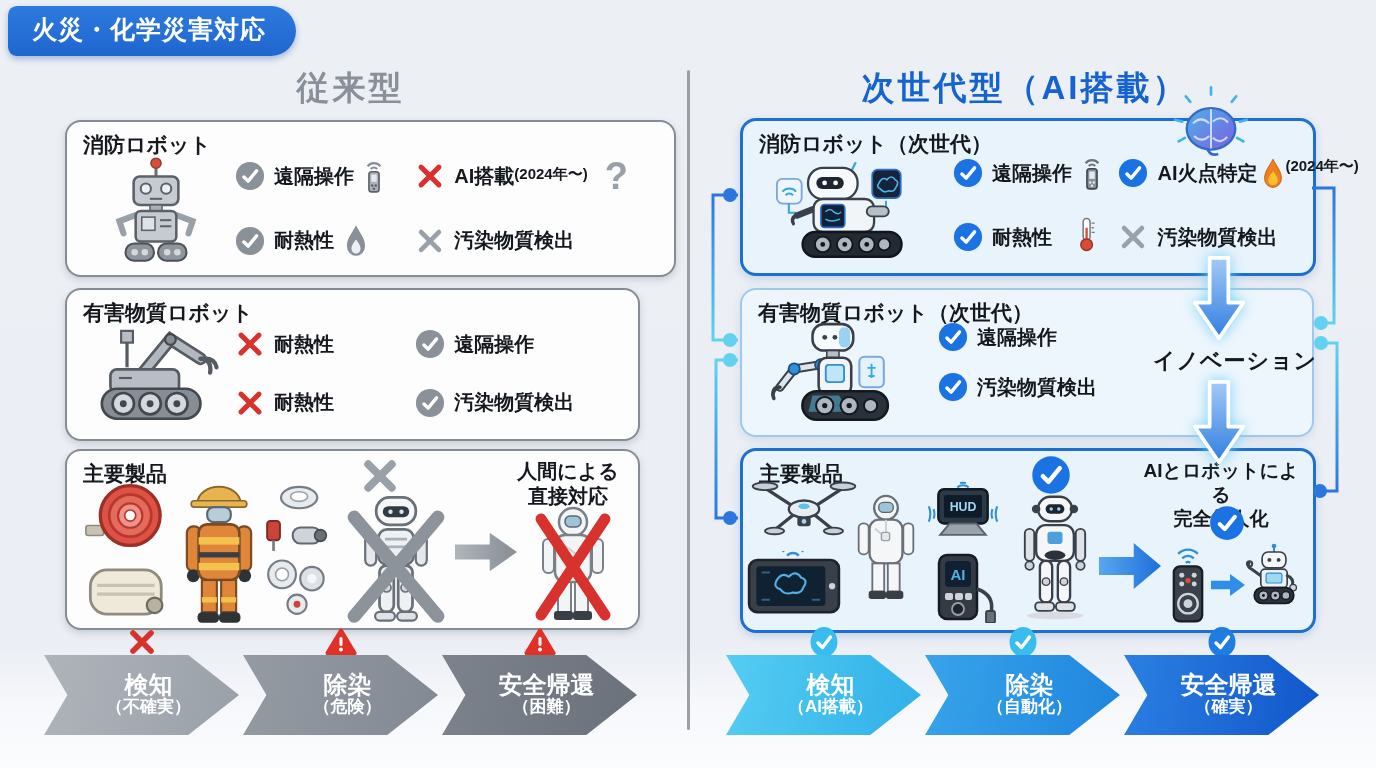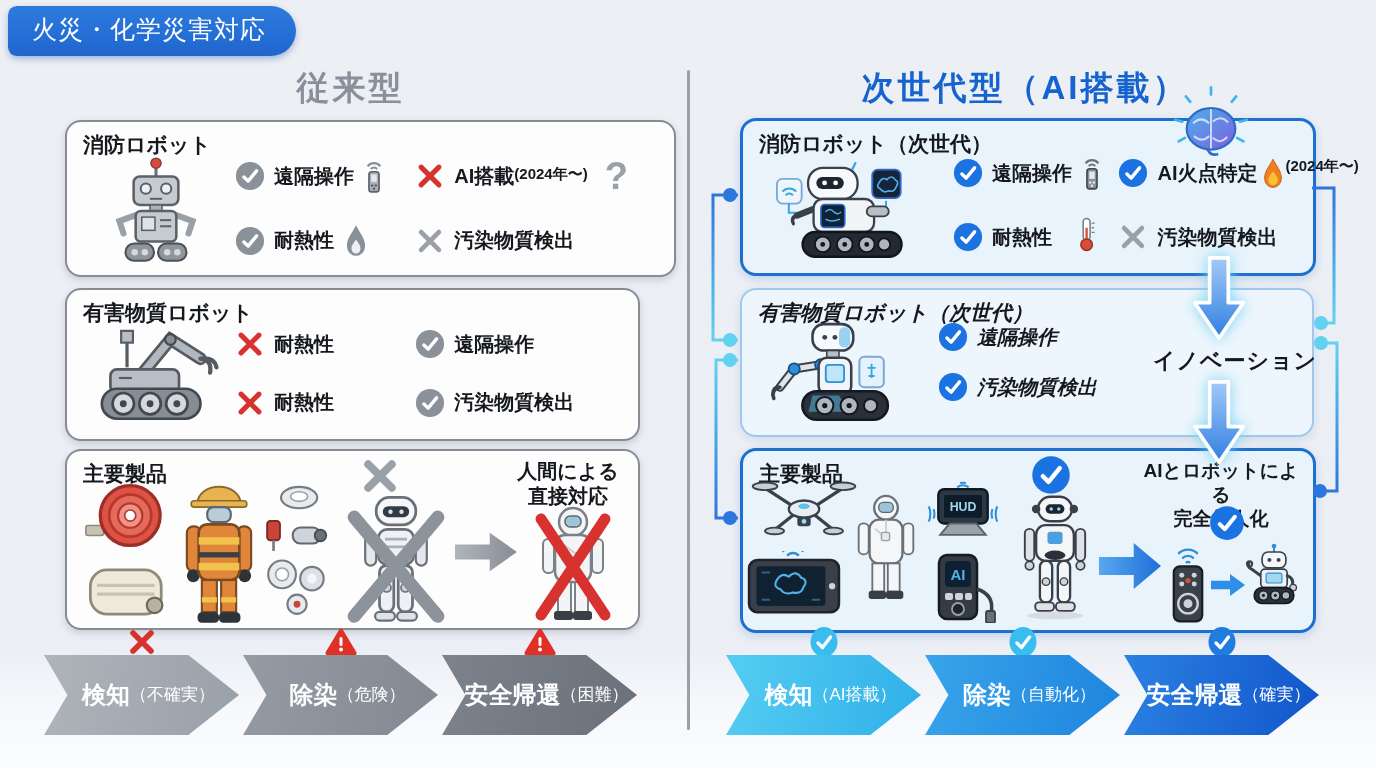--- a/index.html
+++ b/index.html
@@ -1,21 +1,21 @@
 <!DOCTYPE html>
 <html><head>
 <meta charset="utf-8">
 <style>
   html,body{margin:0;padding:0;background:#d9dde4;}
   .stage{position:relative;width:1376px;height:768px;overflow:hidden;
     font-family:"Liberation Sans","DejaVu Sans",sans-serif;
     background:linear-gradient(180deg,#eceff4 0%,#ebeef4 84%,#f6f8fb 92%,#fbfcfe 100%);}
   
   .badge{position:absolute;left:8px;top:6px;background:linear-gradient(180deg,#2d7ade,#1f66cf);
-    color:#fff;font-weight:normal;font-size:25px;letter-spacing:1px;
+    color:#fff;font-weight:bold;font-size:25px;letter-spacing:1px;
     padding:7px 30px 10px 24px;border-radius:10px 28px 28px 10px;
     box-shadow:0 3px 6px rgba(25,80,170,.35);}
   
   .hdr{position:absolute;top:66px;text-align:center;font-size:33px;font-weight:bold;letter-spacing:3px;}
   .hdr-left{left:65px;width:571px;color:#8a9099;}
   .hdr-right{left:740px;width:570px;color:#1463cf;}
   .divider{position:absolute;left:687px;top:70px;width:3px;height:660px;background:#9aa0a8;border-radius:2px;}
   
   .box{position:absolute;border-radius:16px;}
   .box-l{background:#fdfdfe;border:2.5px solid #868c94;box-shadow:0 3px 7px rgba(110,118,130,.28);}
@@ -38,24 +38,24 @@
   .result{position:absolute;text-align:center;font-weight:bold;color:#15181d;line-height:1.25;}
   .result span{display:block;}
   
   .harrow{position:absolute;clip-path:polygon(0 32%,56% 32%,56% 4%,100% 50%,56% 96%,56% 68%,0 68%);}
   
   .flow{position:absolute;display:flex;gap:4px;}
   .step{width:195px;display:flex;flex-direction:column;align-items:center;}
   .step-top{height:36px;display:flex;align-items:flex-end;justify-content:center;margin-bottom:-3px;}
   .sicon{width:32px;height:32px;}
   .chev{width:100%;height:80px;clip-path:polygon(0% 0%,74% 0%,100% 50%,74% 100%,0% 100%,12% 50%);
-    display:flex;flex-direction:row;align-items:center;justify-content:center;
+    display:flex;flex-direction:column;align-items:center;justify-content:center;
     padding-left:14px;box-sizing:border-box;color:#fff;text-align:center;}
   .chev .fl{font-size:24px;font-weight:bold;line-height:1.05;}
-  .chev .fs{font-size:17px;font-weight:normal;line-height:1.2;}
+  .chev .fs{font-size:17px;font-weight:bold;line-height:1.2;}
   .g1{background:linear-gradient(100deg,#afb4bb,#9aa0a8);}
   .g2{background:linear-gradient(100deg,#959ba3,#838993);}
   .g3{background:linear-gradient(100deg,#7d838d,#6b717b);}
   .b1{background:linear-gradient(100deg,#55cdf2,#30b0e9);}
   .b2{background:linear-gradient(100deg,#38a4ea,#1f85de);}
   .b3{background:linear-gradient(100deg,#2b80e2,#1156cb);}
   
   .innov-arrow{position:absolute;filter:drop-shadow(0 0 7px rgba(115,210,245,.95));}
   .innov-label{position:absolute;font-size:22px;font-weight:bold;color:#15181d;text-align:center;letter-spacing:1px;}
   .overlay{position:absolute;left:0;top:0;pointer-events:none;}
@@ -407,21 +407,21 @@
         <span class="mk">
           <svg viewBox="0 0 32 32">
               <path d="M6.5 6.5 L25.5 25.5 M25.5 6.5 L6.5 25.5" stroke="#9aa0a8" stroke-width="5" stroke-linecap="round"></path>
             </svg>
         </span>
         <span class="ft-label">汚染物質検出</span>
       </div>
     </div>
   </div>
 
-  <div class="box box-r2" style="left:740px;top:288px;width:570px;height:145px;font-style:italic;">
+  <div class="box box-r2" style="left:740px;top:288px;width:570px;height:145px;">
     <div class="box-title">有害物質ロボット（次世代）</div>
     <div class="ill" style="left:18px;top:28px;width:158px;height:112px;">
       <svg viewBox="0 0 140 110">
         <rect x="44" y="6" width="40" height="26" rx="11" fill="#f7fafc" stroke="#39404a" stroke-width="2.5"></rect>
         <rect x="70" y="9" width="11" height="20" rx="5" fill="#4fb2e8" opacity=".55"></rect>
         <circle cx="56" cy="19" r="2.4" fill="#39404a"></circle>
           <circle cx="66" cy="19" r="2.4" fill="#39404a"></circle>
         <rect x="58" y="32" width="12" height="7" fill="#b8bec6" stroke="#39404a" stroke-width="1.5"></rect>
         <path d="M52 46 L26 50 L12 68" fill="none" stroke="#39404a" stroke-width="9" stroke-linecap="round"></path>
         <path d="M52 46 L26 50 L12 68" fill="none" stroke="#dfe5ea" stroke-width="5" stroke-linecap="round"></path>

